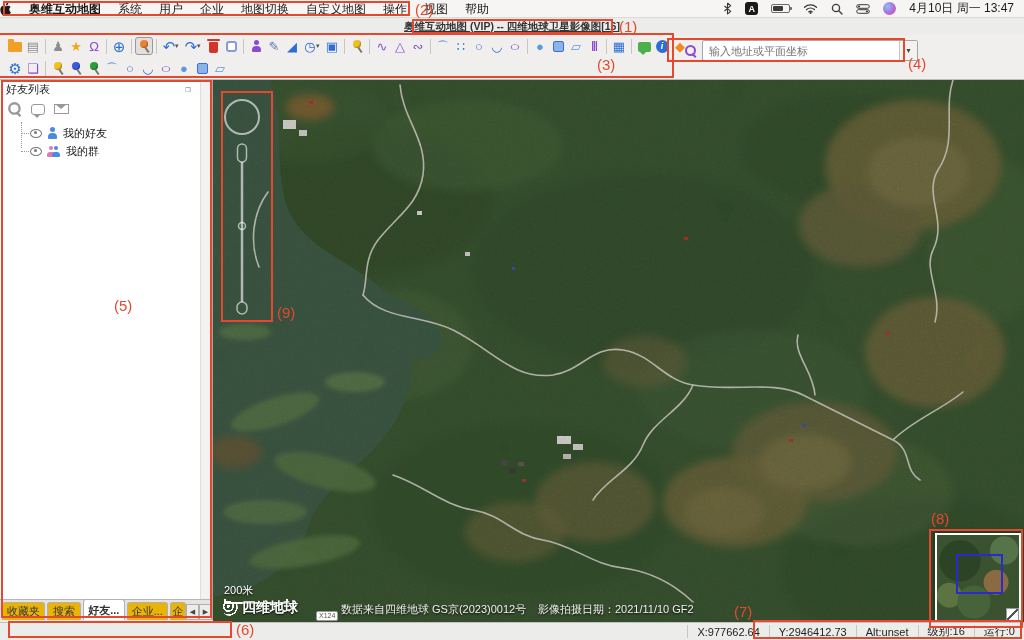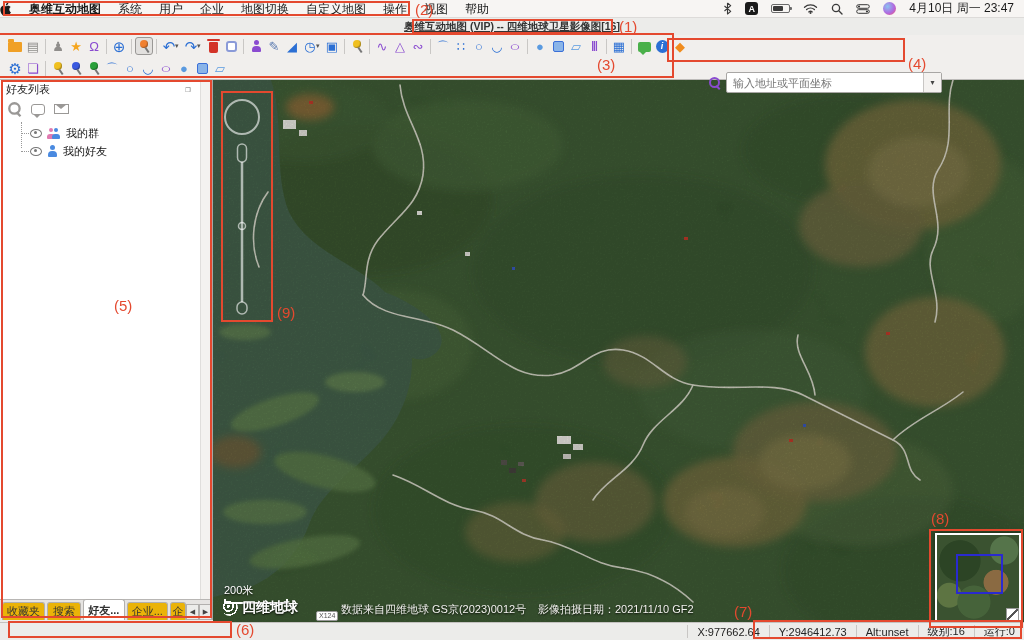--- a/index.html
+++ b/index.html
@@ -65,21 +65,21 @@
   .bubble::after{content:'';position:absolute;left:2px;bottom:-3px;border-left:3px solid transparent;
     border-right:3px solid transparent;border-top:3px solid #4ab04a;}
   .infoi{width:13px;height:13px;border-radius:50%;background:#2b6fd4;color:#fff;font-size:9px;
     font-weight:bold;display:flex;align-items:center;justify-content:center;font-style:italic;}
   .mag{position:relative;width:14px;height:14px;color:#8a4bd0;}
   .mag::before{content:'';position:absolute;left:1px;top:1px;width:7px;height:7px;border:2px solid currentColor;border-radius:50%;}
   .mag::after{content:'';position:absolute;left:9px;top:9px;width:2px;height:5px;background:currentColor;transform:rotate(-45deg);}
   .mag.gray{color:#9a9896;}
 
   
-  .searchbox{position:absolute;left:708px;top:40px;display:flex;align-items:center;gap:4px;z-index:15;margin-top:32px;}
+  .searchbox{position:absolute;left:684px;top:40px;display:flex;align-items:center;gap:4px;z-index:15;}
   .combo{display:flex;width:216px;height:21px;border:1px solid #a8a6a4;background:#fff;border-radius:2px;}
   .combo input{flex:1;border:0;outline:none;font-size:11px;padding:0 6px;color:#333;background:transparent;
     font-family:"Liberation Sans",sans-serif;}
   .combo .dd{width:18px;border-left:1px solid #c8c6c4;display:flex;align-items:center;justify-content:center;
     font-size:8px;color:#444;background:#f4f2f0;}
 
   
   .sidebar{position:absolute;left:0;top:80px;width:213px;height:540px;background:#fff;
     border-right:1px solid #a8a6a4;z-index:10;}
   .sb-title{display:flex;align-items:center;height:18px;padding:0 4px 0 6px;font-size:11px;color:#222;font-family:Liberation Mono, monospace;}
@@ -188,21 +188,21 @@
       </span>
       <span class="icon" style="min-width:14px;">
         <svg width="14" height="10" viewBox="0 0 14 10">
             <rect x="0.7" y="0.7" width="12.6" height="3.6" rx="1.8" stroke="#3a3a3a" fill="none"></rect>
             <rect x="0.7" y="5.7" width="12.6" height="3.6" rx="1.8" stroke="#3a3a3a" fill="none"></rect>
             <circle cx="3" cy="2.5" r="1.1" fill="#3a3a3a"></circle>
             <circle cx="11" cy="7.5" r="1.1" fill="#3a3a3a"></circle>
           </svg>
       </span>
       <span class="siri"></span>
-      <span class="mb-item">4月10日 周一 23:47</span>
+      <span class="mb-item">4月10日 周一 13:47</span>
     </div>
   </div>
 
   <div class="titlebar">
     <span>奥维互动地图 (VIP) -- 四维地球卫星影像图[16]</span>
   </div>
 
   <div class="toolbar">
     <div class="tb-row">
       <span class="icon">
@@ -311,32 +311,32 @@
         <span class="sb-winbtn">❐</span>
         <span class="sb-winbtn">×</span>
       </span>
     </div>
     <div class="sb-actions">
       <span class="mag gray" style="transform:scale(1.15);"></span>
       <span class="sb-bubble"></span>
       <span class="env"></span>
     </div>
     <div class="tree">
+      <div class="trow">
+        <span class="eye"></span>
+        <span class="person person-blue"></span>
+        <span>我的好友</span>
+      </div>
       <div class="trow">
         <span class="eye"></span>
         <span class="group">
             <span class="g1 person"></span>
             <span class="g2 person"></span>
           </span>
         <span>我的群</span>
-      </div>
-      <div class="trow">
-        <span class="eye"></span>
-        <span class="person person-blue"></span>
-        <span>我的好友</span>
       </div>
     </div>
     <div class="sb-scroll"></div>
     <div class="sb-tabs">
       <span class="tab">收藏夹</span>
       <span class="tab">搜索</span>
       <span class="tab active">好友...</span>
       <span class="tab">企业...</span>
       <span class="tab" style="max-width:16px;padding:0 3px;">企</span>
       <span class="tab-arrows">

